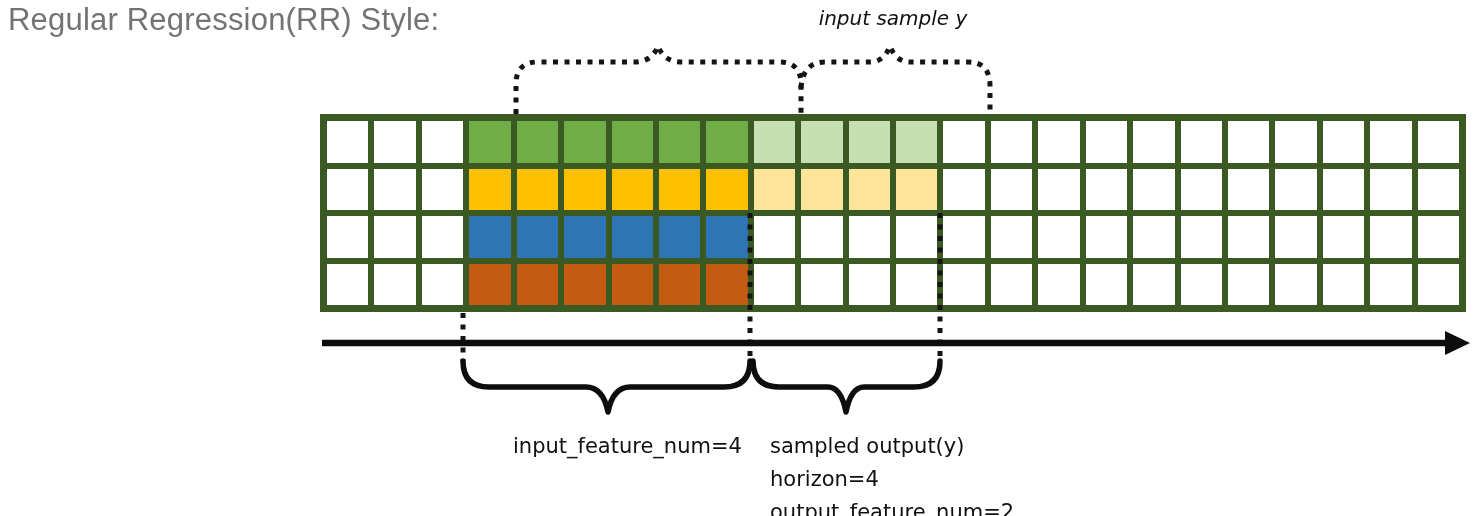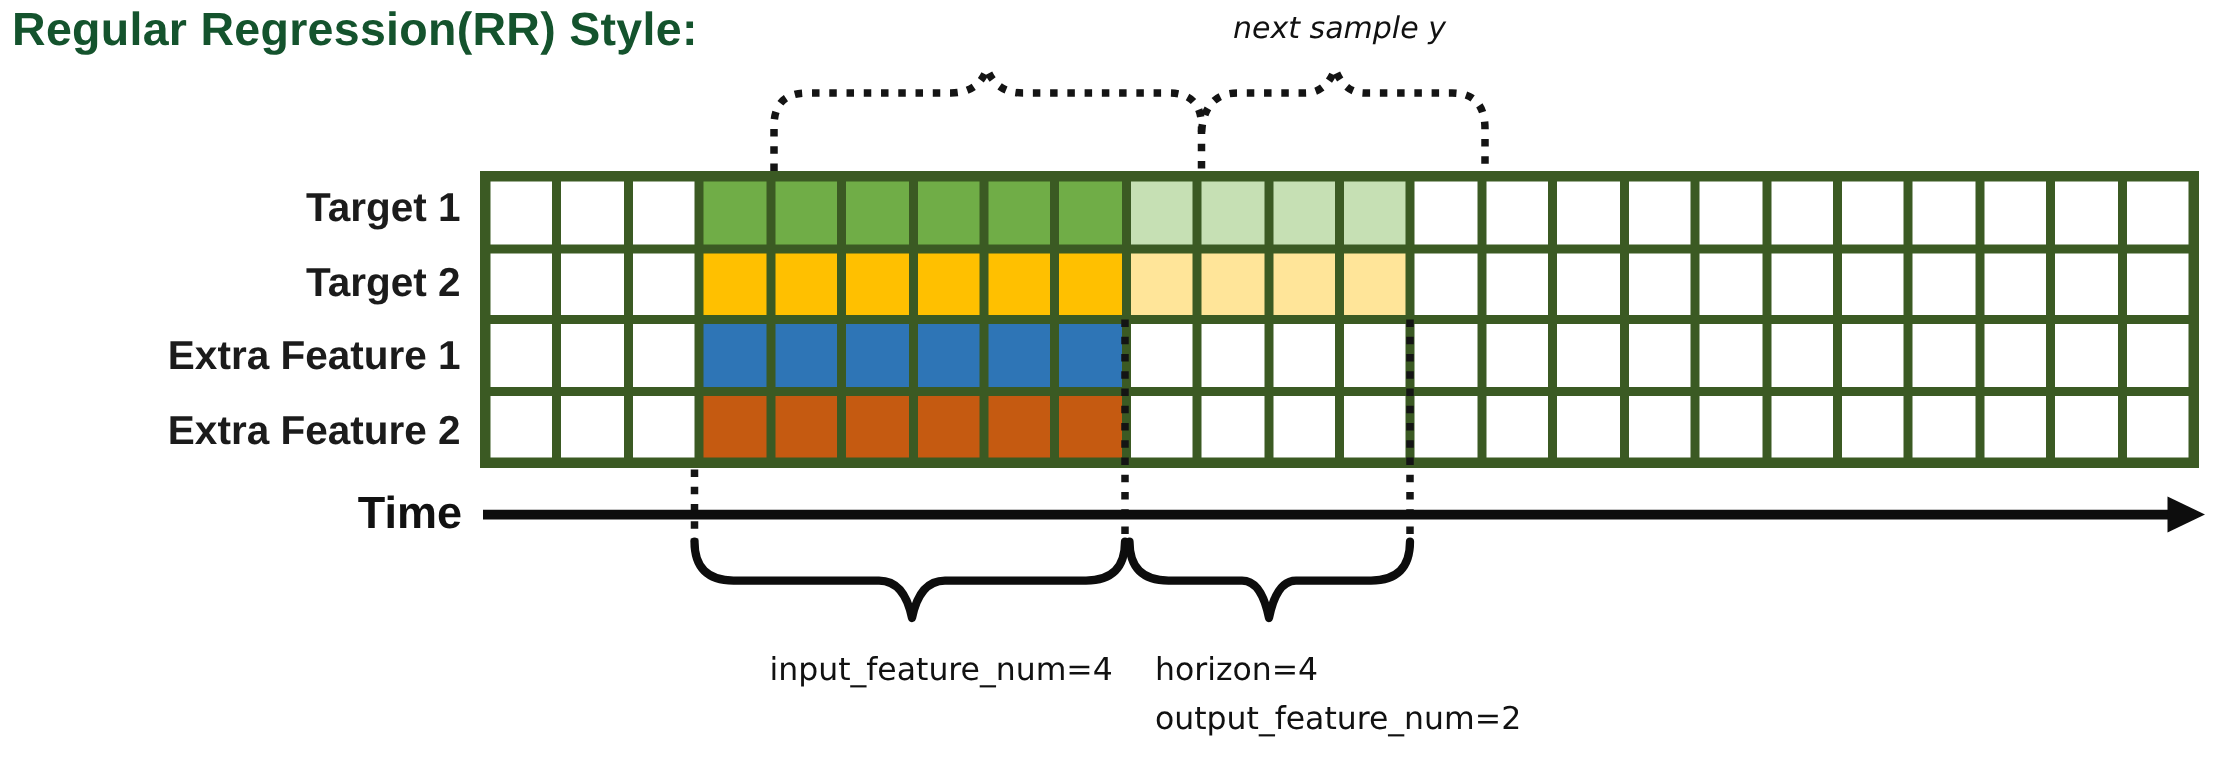--- a/index.html
+++ b/index.html
@@ -5,21 +5,21 @@
   html,body{margin:0;padding:0;background:#fff;}
   .canvas{
     position:relative;
     width:1476px;height:516px;
     background:#ffffff;
     font-family:"Liberation Sans",sans-serif;
     overflow:hidden;
   }
   .title{
     position:absolute;left:8px;top:2px;
-    font-size:31px;font-weight:bold;color:#14532d;
+    font-size:31px;font-weight:normal;color:#737373;
     letter-spacing:.2px;
     font-family:"Liberation Sans",sans-serif;
   }
   .row-labels{
     position:absolute;left:0;top:114px;width:307px;height:198px;
     display:grid;grid-template-rows:repeat(4,1fr);
   }
   .row-label{
     display:flex;align-items:center;justify-content:flex-end;
     font-size:27px;font-weight:bold;color:#1b1b1b;white-space:nowrap;
@@ -53,26 +53,20 @@
   .sample-block.input{left:513px;}
   .sample-block.output{left:770px;}
 </style>
 </head>
 <body>
 
 <div class="canvas">
 
   <div class="title">Regular Regression(RR) Style:</div>
 
-  <div class="row-labels">
-    <div class="row-label">Target 1</div>
-    <div class="row-label">Target 2</div>
-    <div class="row-label">Extra Feature 1</div>
-    <div class="row-label">Extra Feature 2</div>
-  </div>
 
   <div class="grid" style="background: rgb(59, 90, 35);">
       <div class="cell" style="background: rgb(255, 255, 255);"></div>
       <div class="cell" style="background: rgb(255, 255, 255);"></div>
       <div class="cell" style="background: rgb(255, 255, 255);"></div>
       <div class="cell" style="background: rgb(112, 173, 71);"></div>
       <div class="cell" style="background: rgb(112, 173, 71);"></div>
       <div class="cell" style="background: rgb(112, 173, 71);"></div>
       <div class="cell" style="background: rgb(112, 173, 71);"></div>
       <div class="cell" style="background: rgb(112, 173, 71);"></div>
@@ -177,25 +171,25 @@
     <path d="M940,213 L940,356" fill="none" stroke="#141414" stroke-width="5" stroke-dasharray="5 6.5"></path>
 
     <line x1="322" y1="343" x2="1448" y2="343" stroke="#0d0d0d" stroke-width="6.5"></line>
     <polygon points="1445,331 1470,343 1445,355" fill="#0d0d0d"></polygon>
 
     <path d="M463,361 Q463,387 489,387 L586,387 Q603,387 608,412 Q613,387 630,387 L724,387 Q750,387 750,361" fill="none" stroke="#0d0d0d" stroke-width="5.5" stroke-linecap="round" stroke-linejoin="round"></path>
 
     <path d="M753,361 Q753,387 779,387 L828,387 Q841,387 846,412 Q851,387 864,387 L914,387 Q940,387 940,361" fill="none" stroke="#0d0d0d" stroke-width="5.5" stroke-linecap="round" stroke-linejoin="round"></path>
   </svg>
 
-  <div class="next-label y">next sample y</div>
+  <div class="next-label y">input sample y</div>
 
-  <div class="time-label">Time</div>
 
   <div class="sample-block input">
     <div>input_feature_num=4</div>
   </div>
   <div class="sample-block output">
+    <div>sampled output(y)</div>
     <div>horizon=4</div>
     <div>output_feature_num=2</div>
   </div>
 
 </div>
 
 </body></html>

